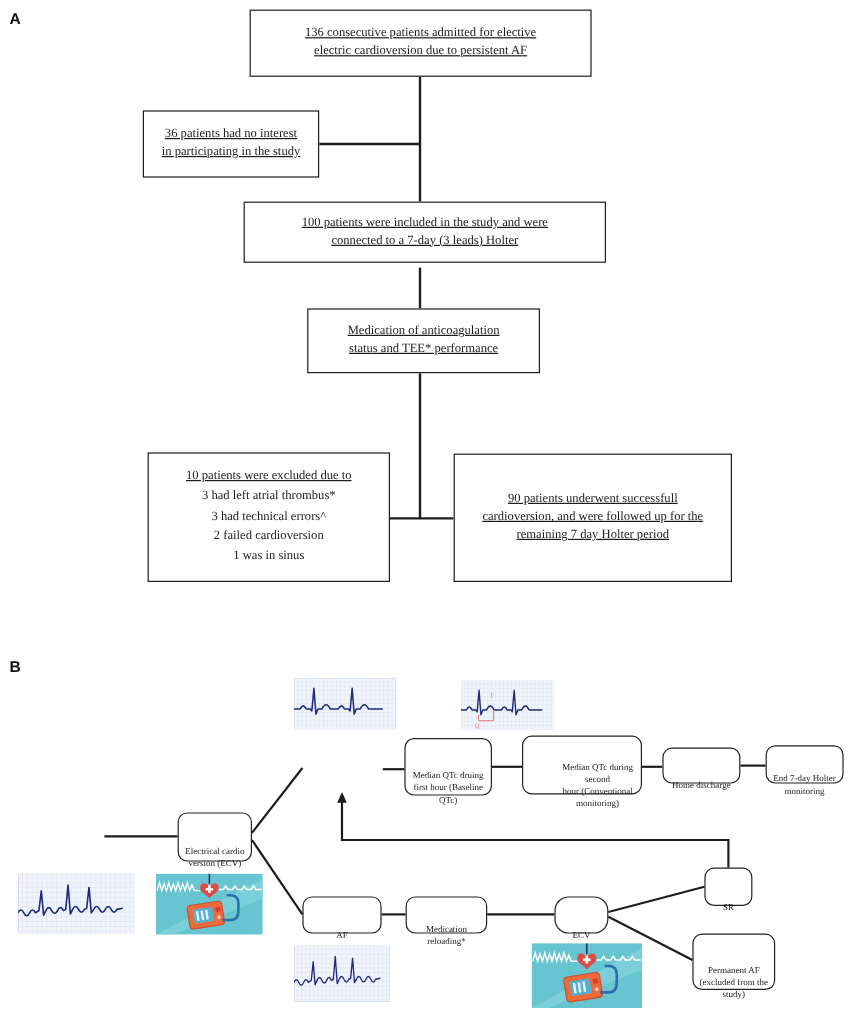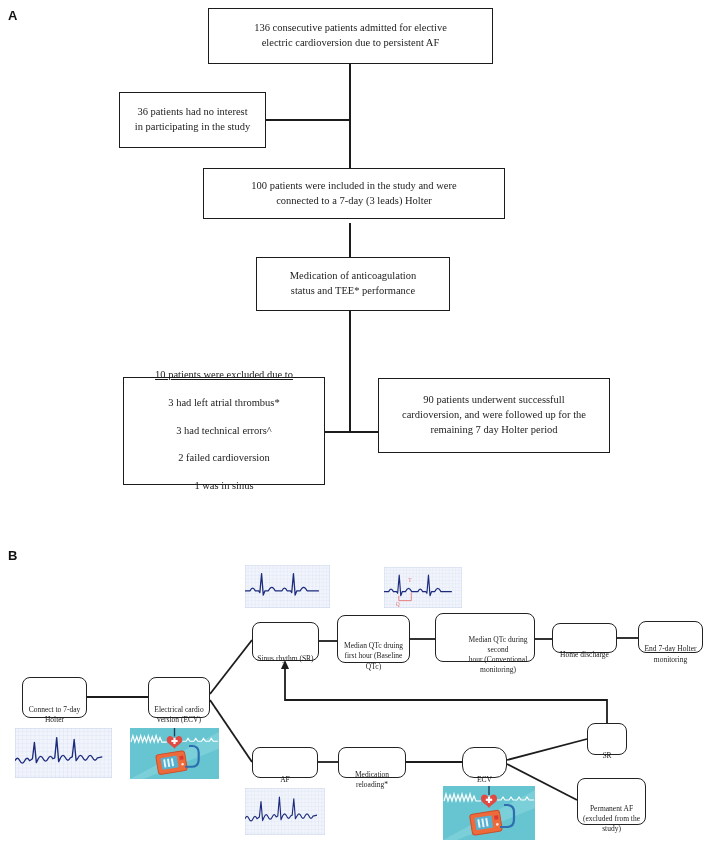--- a/index.html
+++ b/index.html
@@ -4,26 +4,26 @@
 <style>
   html,body{margin:0;padding:0;background:#ffffff;}
   .stage{position:relative;width:708px;height:845px;background:#ffffff;overflow:hidden;
          font-family:"Liberation Serif", serif;color:#1c1c1c;}
   .overlay{position:absolute;left:0;top:0;width:708px;height:845px;pointer-events:none;}
   .panel-label{position:absolute;font-family:"Liberation Sans", sans-serif;font-weight:bold;
                font-size:13px;color:#111;}
   .abox{position:absolute;box-sizing:border-box;border:1.8px solid #1c1c1c;background:#fff;
         display:flex;align-items:center;justify-content:center;text-align:center;
         font-size:10.5px;line-height:1.4;padding:2px 4px;}
-  .abox .txt{white-space:pre-line;}
+  .abox .txt{white-space:pre-line;text-decoration:underline;}
   .bbox{position:absolute;box-sizing:border-box;border:1.4px solid #222;border-radius:8px;background:#fff;
         display:flex;align-items:center;justify-content:center;text-align:center;
         font-size:7.5px;line-height:1.35;padding:1px 2px;}
   .bbox .txt{white-space:pre-line;margin-top:35px;}
-  .excl{flex-direction:column;justify-content:center;line-height:1.6;gap:11px;}
+  .excl{flex-direction:column;justify-content:center;line-height:1.6;}
   .excl .title{text-decoration:underline;}
   .img{position:absolute;}
   .img svg{display:block;width:100%;height:100%;}
 </style>
 </head>
 <body>
 
 <div class="stage">
 
   <svg width="0" height="0" style="position:absolute" aria-hidden="true">
@@ -118,36 +118,29 @@
     <span class="txt">Medication of anticoagulation
 status and TEE* performance</span>
   </div>
   <div class="abox excl" style="left:123px;top:377px;width:202px;height:108px;">
     <span class="title">10 patients were excluded due to</span>
     <span>3 had left atrial thrombus*</span>
     <span>3 had technical errors^</span>
     <span>2 failed cardioversion</span>
     <span>1 was in sinus</span>
   </div>
-  <div class="abox" style="left:378px;top:378px;width:232px;height:75px;">
+  <div class="abox" style="left:378px;top:378px;width:232px;height:107px;">
     <span class="txt">90 patients underwent successfull
 cardioversion,  and were followed up for the
 remaining 7 day Holter period</span>
   </div>
 
-  <div class="bbox" style="left:22px;top:677px;width:65px;height:41px;">
-    <span class="txt">Connect to 7-day
-Holter</span>
-  </div>
   <div class="bbox" style="left:148px;top:677px;width:62px;height:41px;">
     <span class="txt">Electrical cardio
 version (ECV)</span>
-  </div>
-  <div class="bbox" style="left:252px;top:622px;width:67px;height:39px;">
-    <span class="txt">Sinus rhythm (SR)</span>
   </div>
   <div class="bbox" style="left:337px;top:615px;width:73px;height:48px;">
     <span class="txt">Median QTc druing
 first hour (Baseline
 QTc)</span>
   </div>
   <div class="bbox" style="left:435px;top:613px;width:100px;height:49px;padding-left:28px;">
     <span class="txt">Median QTc during second
 hour (Conventional
 monitoring)</span>

